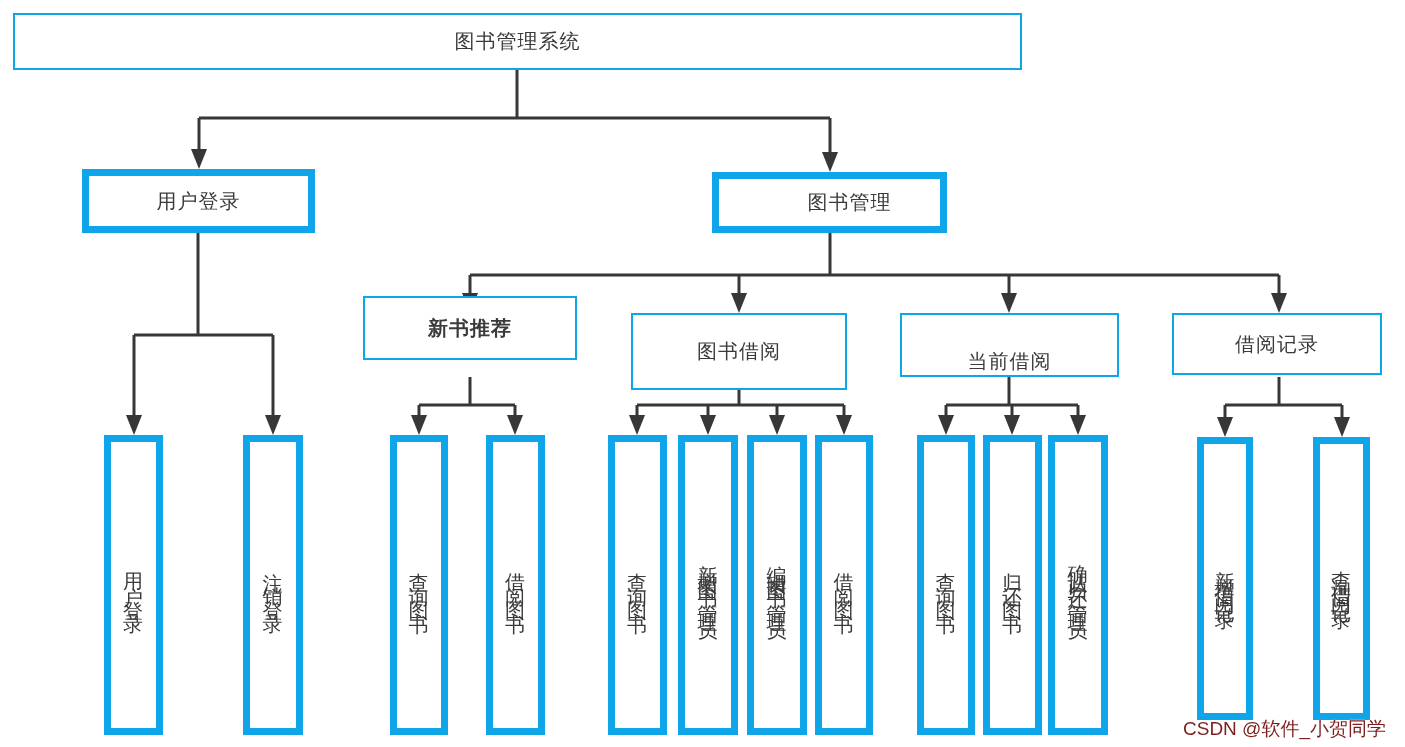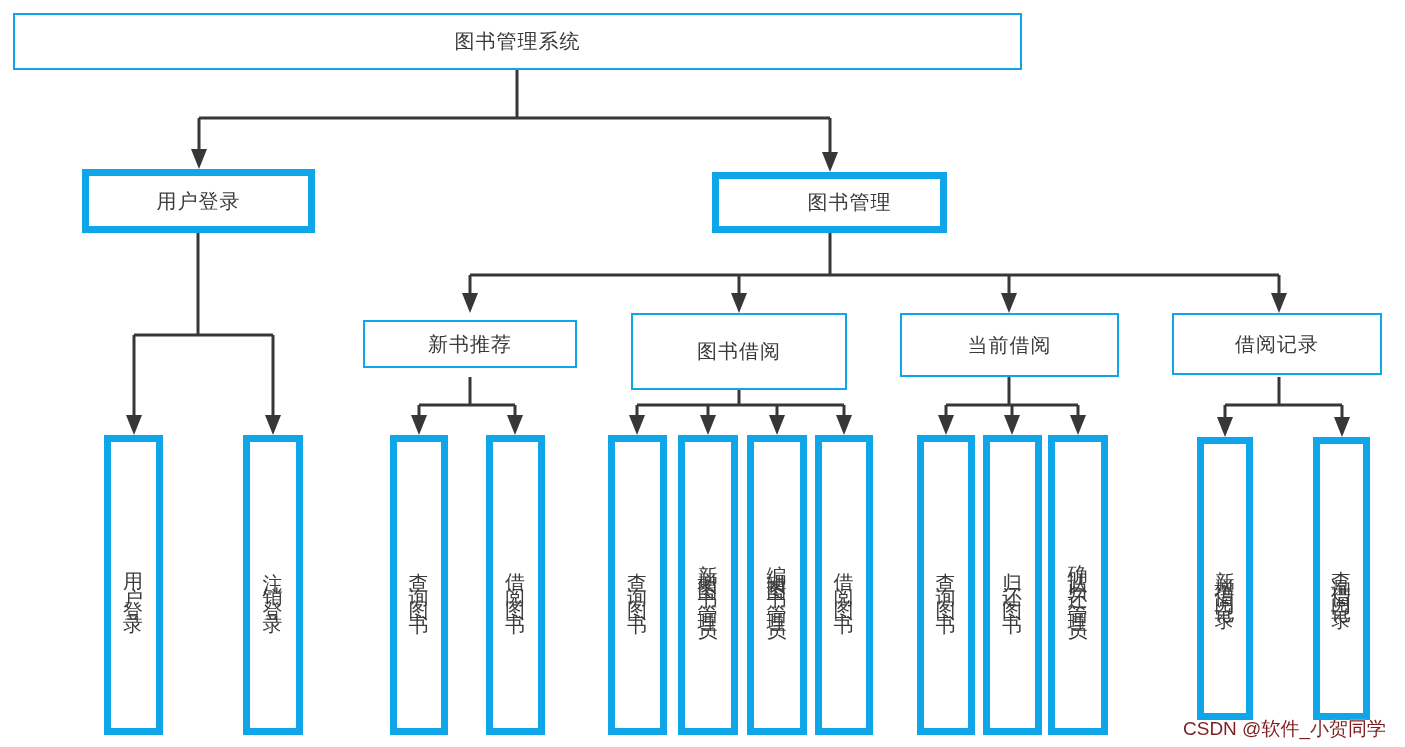--- a/index.html
+++ b/index.html
@@ -118,27 +118,27 @@
     <span class="hlabel">图书管理系统</span>
   </div>
 
   <div class="node" style="left:82px; top:169px; width:233px; height:64px;">
     <span class="hlabel">用户登录</span>
   </div>
   <div class="node" style="left:712px; top:172px; width:235px; height:61px;padding-left:40px;">
     <span class="hlabel">图书管理</span>
   </div>
 
-  <div class="node l3-node" style="left:363px; top:320px; width:214px; height:48px;">
+  <div class="node l3-node" style="left:363px; top:296px; width:214px; height:64px;font-weight:bold;">
     <span class="hlabel">新书推荐</span>
   </div>
   <div class="node l3-node" style="left:631px; top:313px; width:216px; height:77px;">
     <span class="hlabel">图书借阅</span>
   </div>
-  <div class="node l3-node" style="left:900px; top:313px; width:219px; height:64px;">
+  <div class="node l3-node" style="left:900px; top:313px; width:219px; height:64px;align-items:flex-end;">
     <span class="hlabel">当前借阅</span>
   </div>
   <div class="node l3-node" style="left:1172px; top:313px; width:210px; height:62px;">
     <span class="hlabel">借阅记录</span>
   </div>
 
   <div class="node" style="left:104px; top:435px; width:59px; height:300px;">
     <span class="vlabel">用户登录</span>
   </div>
   <div class="node" style="left:243px; top:435px; width:60px; height:300px;">

